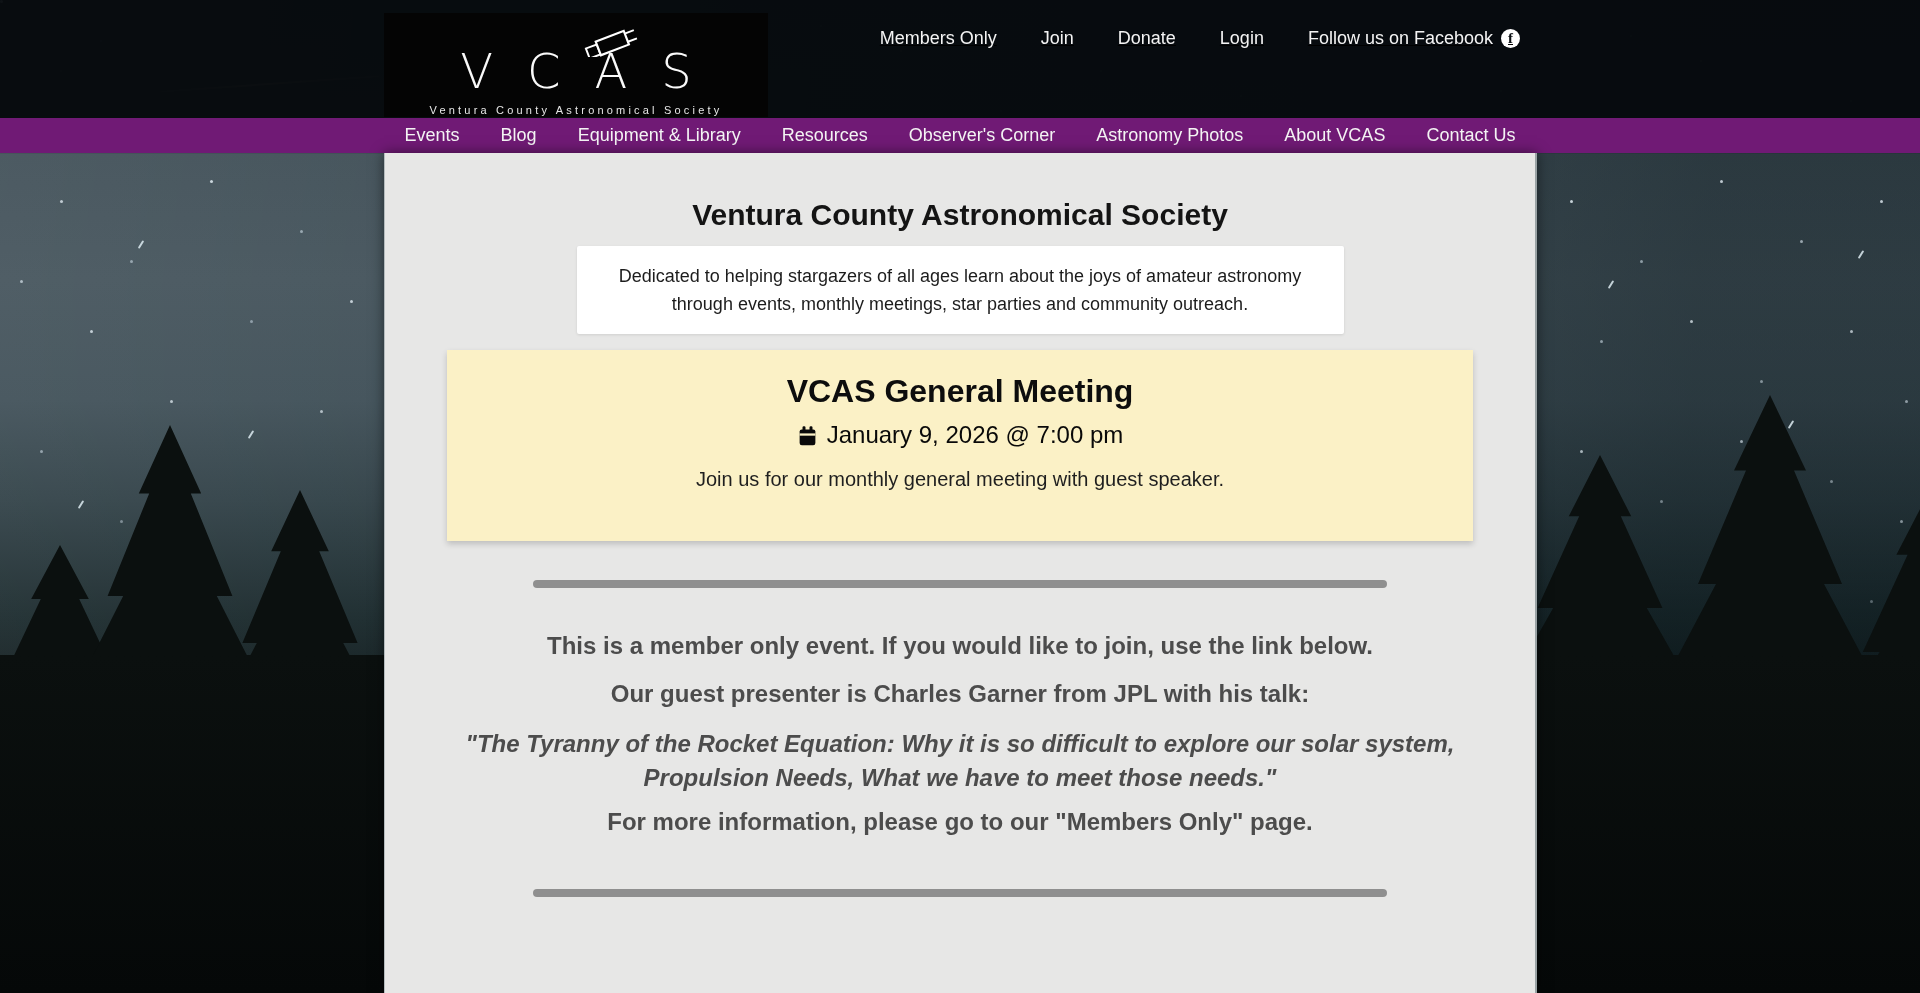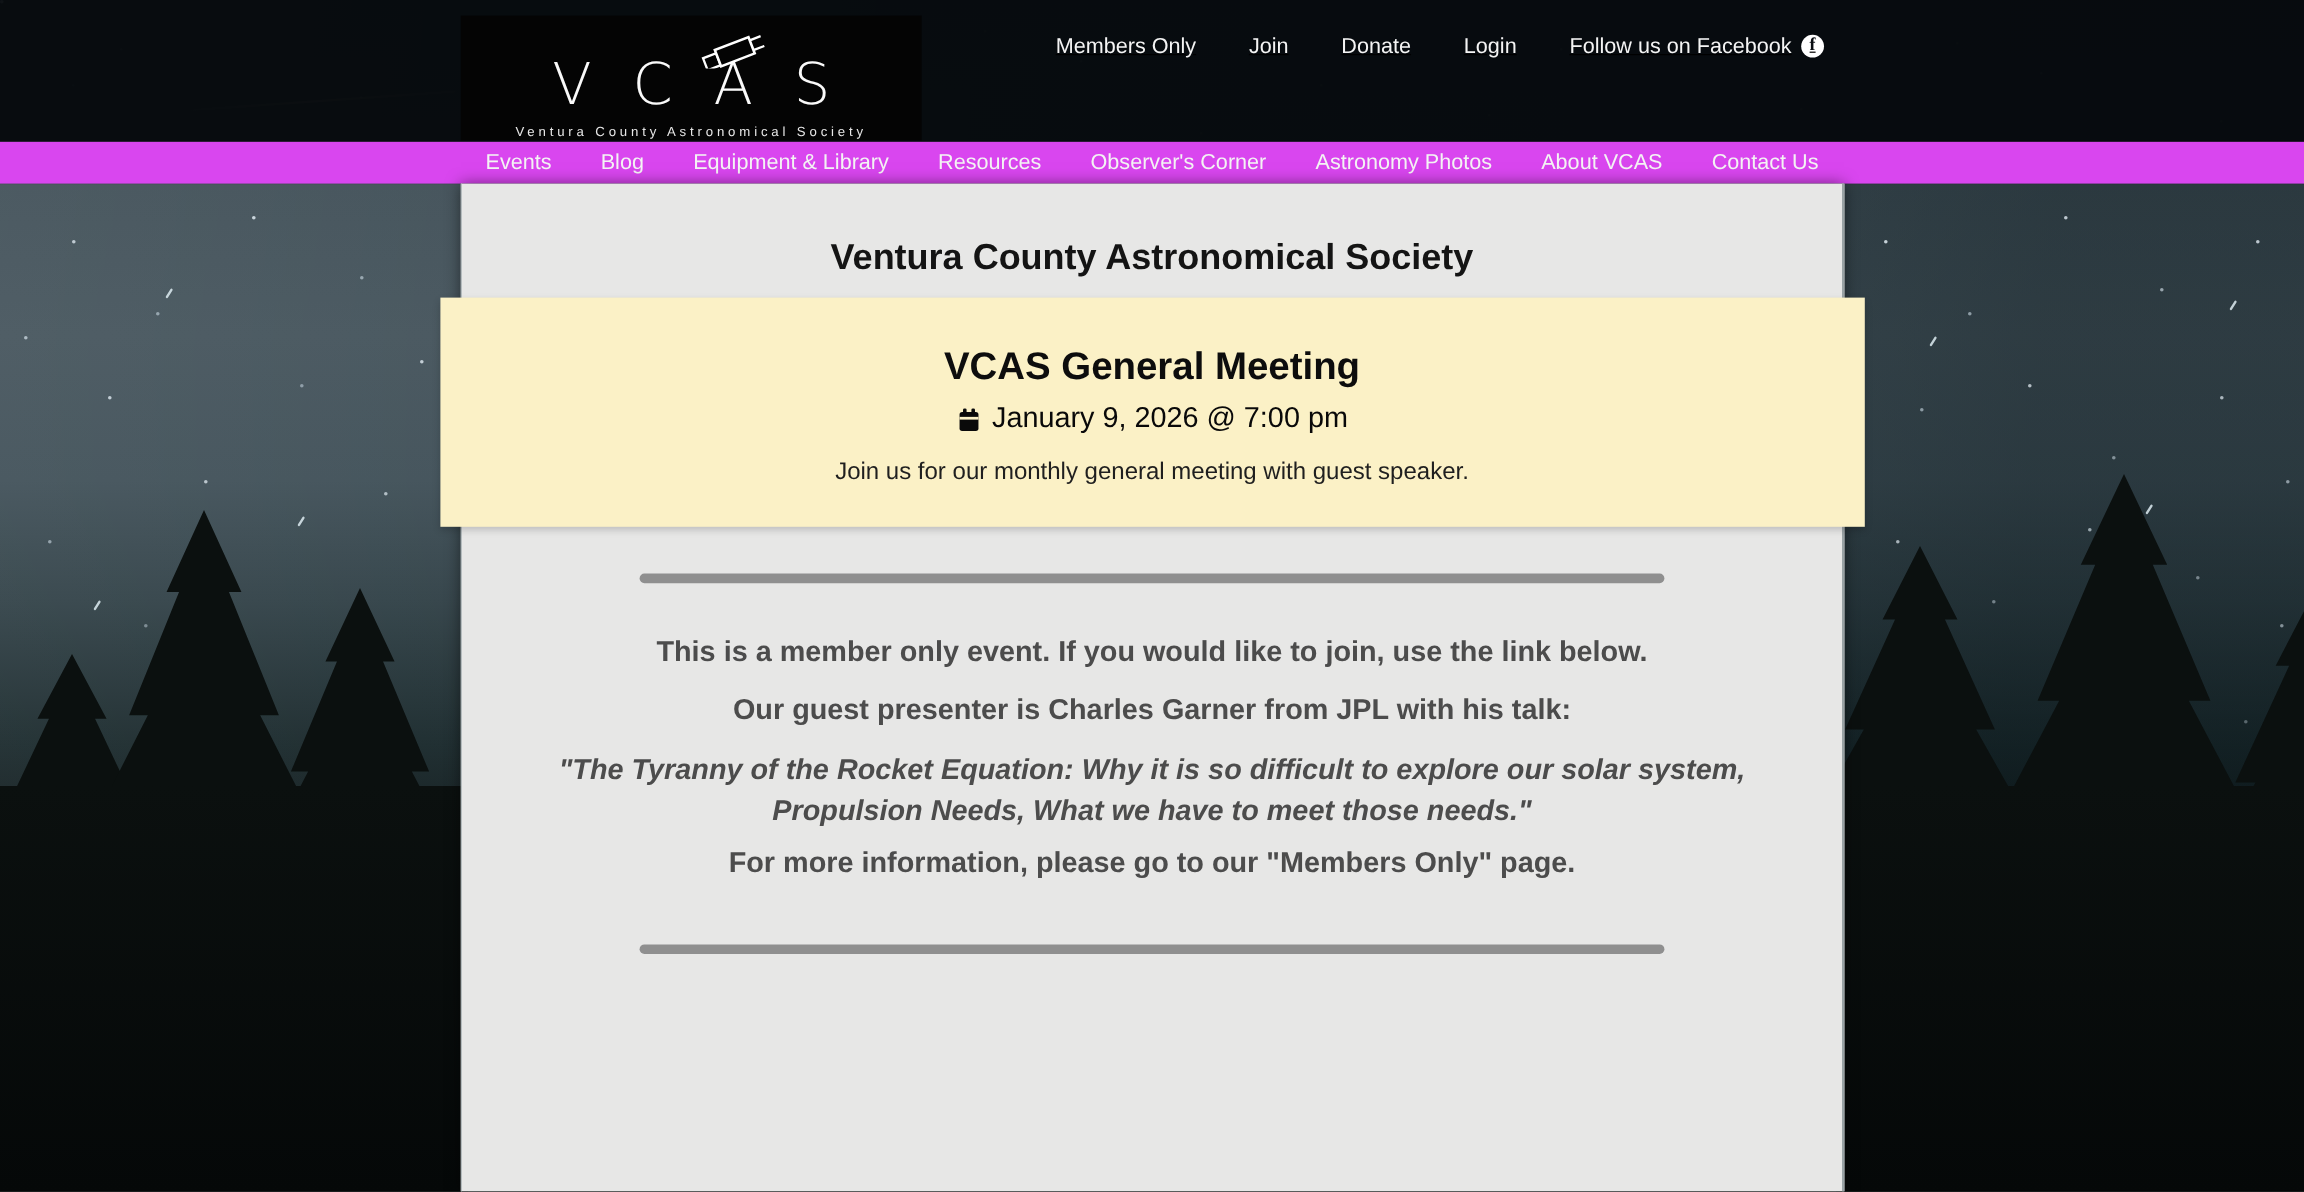--- a/index.html
+++ b/index.html
@@ -50,21 +50,21 @@
     background:linear-gradient(90deg,transparent,rgba(205,155,120,.45),rgba(205,155,120,.15));}
   .tree{position:absolute;background:#0b100f;
     clip-path:polygon(50% 0,62% 18%,58% 18%,74% 45%,68% 45%,88% 72%,82% 72%,100% 100%,0 100%,18% 72%,12% 72%,32% 45%,26% 45%,42% 18%,38% 18%);}
   .ground{position:absolute;background:linear-gradient(180deg,#0b100f,#050808);}
   .ground-left{left:0;top:655px;width:390px;height:338px;}
   .ground-right{left:1530px;top:655px;width:390px;height:338px;}
 
   
   .header{position:absolute;top:0;left:0;width:1920px;height:153px;}
   .header-top{position:relative;height:118px;background:rgba(7,11,15,0.96);}
-  .header-nav{height:35px;background:#d946ef;display:flex;align-items:center;
+  .header-nav{height:35px;background:#701a75;display:flex;align-items:center;
     justify-content:center;gap:41px;}
   .header-nav .nav-item{color:#f4f4f4;font-size:18px;font-weight:500;cursor:pointer;white-space:nowrap;}
   .logo-box{position:absolute;left:384px;top:13px;width:384px;height:104px;
     background:#040404;cursor:pointer;}
   .logo-letters{display:flex;justify-content:center;gap:34px;padding-top:36px;
     font-family:"DejaVu Sans","Liberation Sans",sans-serif;font-weight:200;
     font-size:48px;line-height:44px;color:#fafafa;}
   .logo-tagline{text-align:center;margin-top:11px;font-size:11px;letter-spacing:3.2px;
     color:#e8e8e8;white-space:nowrap;}
   .telescope{position:absolute;left:196px;top:12px;}
@@ -77,22 +77,22 @@
 
   
   .content{position:absolute;left:384px;top:153px;width:1153px;height:840px;
     background:#e7e7e6;border-left:1px solid #b5bcbe;border-right:2px solid #9aa3a5;
     box-shadow:0 0 12px rgba(0,0,0,.5);display:flex;flex-direction:column;
     align-items:center;box-sizing:border-box;}
   .page-title{margin-top:44px;font-size:30px;line-height:35px;font-weight:700;color:#141414;}
   .tagline-box{margin-top:14px;width:767px;box-sizing:border-box;padding:16px 30px;
     background:#ffffff;border-radius:2px;box-shadow:0 1px 3px rgba(0,0,0,.1);
     font-size:18px;line-height:28px;color:#1c1c1c;text-align:center;}
-  .event-box{margin-top:16px;width:1187px;height:191px;box-sizing:border-box;
-    padding-top:40px;background:#fbf1c6;box-shadow:0 3px 6px rgba(0,0,0,.18);
+  .event-box{margin-top:16px;width:1026px;height:191px;box-sizing:border-box;
+    padding-top:24px;background:#fbf1c6;box-shadow:0 3px 6px rgba(0,0,0,.18);
     text-align:center;}
   .event-title{font-size:32px;line-height:34px;font-weight:700;color:#0d0d0d;}
   .event-date-row{margin-top:13px;display:flex;justify-content:center;align-items:center;
     gap:9px;font-size:24px;font-weight:400;color:#090909;}
   .event-desc{margin-top:19px;font-size:20px;color:#1f1f1f;}
   .divider{width:854px;height:8px;border-radius:4px;background:#8f8f8f;margin-top:39px;flex:none;}
   .divider-2{margin-top:40px;}
   .announce{margin-top:43px;text-align:center;color:#4c4c4c;font-weight:600;font-size:24px;}
   .announce p{margin:0 0 18px;line-height:30px;}
   .announce .quote{font-style:italic;line-height:34px;max-width:1060px;margin-bottom:12px;}
@@ -165,20 +165,23 @@
       <span class="nav-item">Observer's Corner</span>
       <span class="nav-item">Astronomy Photos</span>
       <span class="nav-item">About VCAS</span>
       <span class="nav-item">Contact Us</span>
     </div>
   </div>
 
   <div class="content">
     <div class="page-title">Ventura County Astronomical Society</div>
 
+    <div class="tagline-box">
+      <span>Dedicated to helping stargazers of all ages learn about the joys of amateur astronomy through events, monthly meetings, star parties and community outreach.</span>
+    </div>
 
     <div class="event-box">
       <div class="event-title">VCAS General Meeting</div>
       <div class="event-date-row">
         <span>
           <svg width="21" height="23" viewBox="0 0 24 26" style="display:block">
             <rect x="3" y="6" width="18" height="18" rx="2.5" fill="#0a0a0a"></rect>
             <rect x="3" y="10.6" width="18" height="2.6" fill="#fbf1c6"></rect>
             <rect x="6.3" y="2.5" width="3.4" height="6" rx="1.4" fill="#0a0a0a"></rect>
             <rect x="14.3" y="2.5" width="3.4" height="6" rx="1.4" fill="#0a0a0a"></rect>

